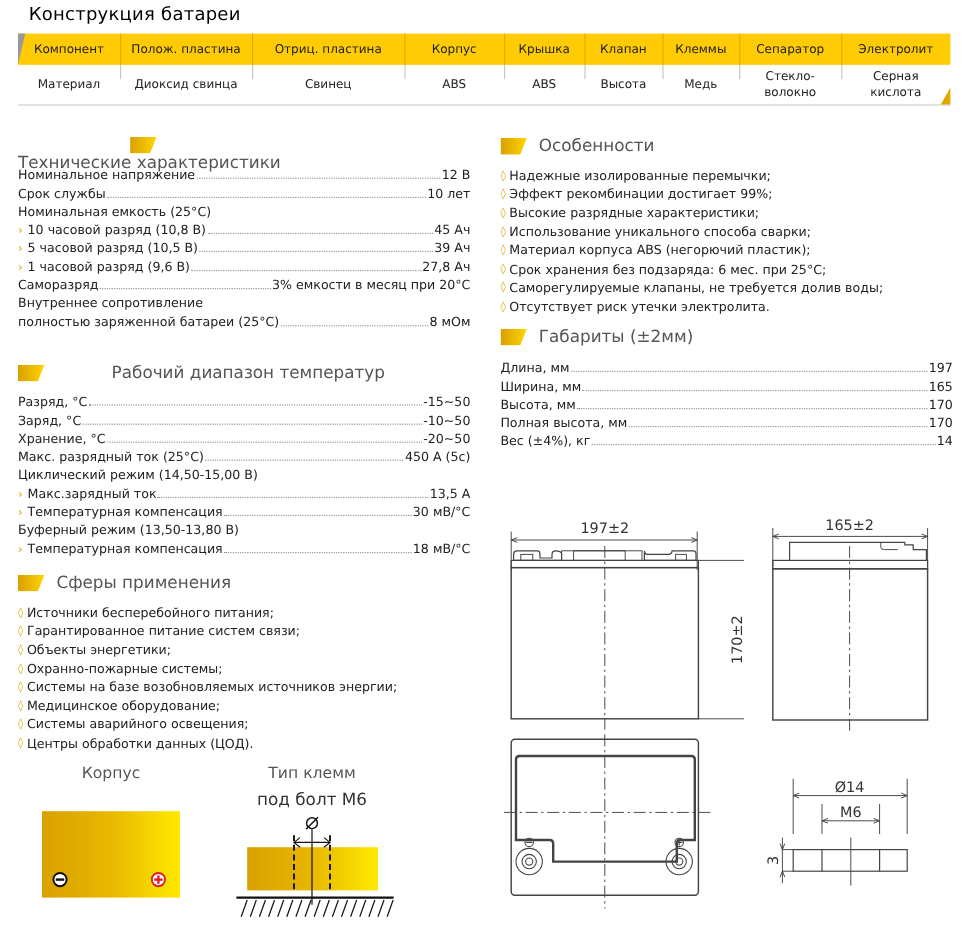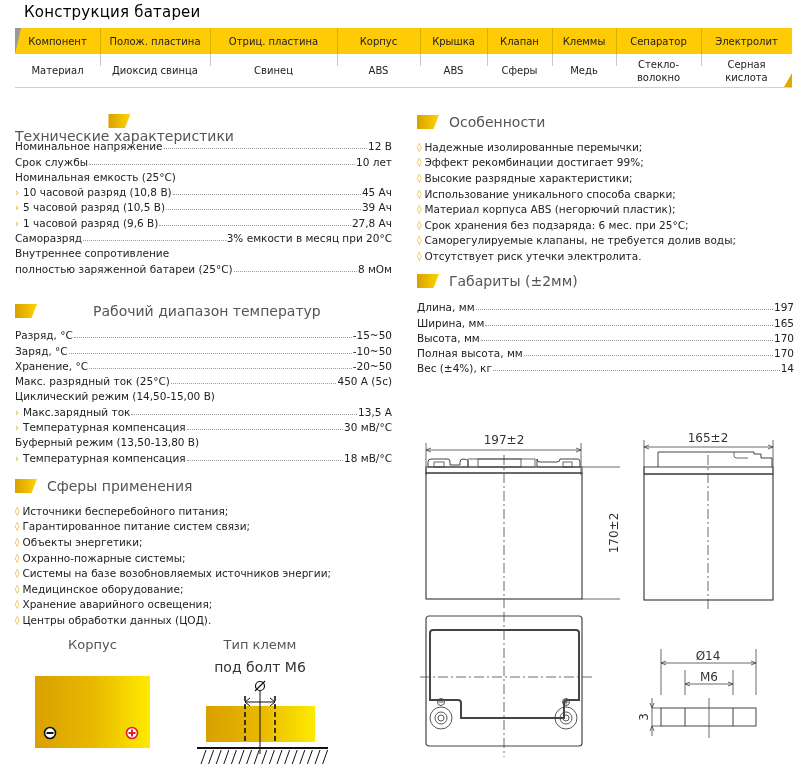--- a/index.html
+++ b/index.html
@@ -66,21 +66,21 @@
       <div class="ccell" style="width: 85px;">Сепаратор</div>
       <div class="ccell" style="width: 91px;">Электролит</div>
     </div>
   <div class="crow body" id="cbody">
     <div class="corner-br"></div>
   <div class="ccell" style="width: 85px; white-space: pre-line;">Материал</div>
       <div class="ccell" style="width: 110px; white-space: pre-line;">Диоксид свинца</div>
       <div class="ccell" style="width: 127px; white-space: pre-line;">Свинец</div>
       <div class="ccell" style="width: 83px; white-space: pre-line;">ABS</div>
       <div class="ccell" style="width: 67px; white-space: pre-line;">ABS</div>
-      <div class="ccell" style="width: 65px; white-space: pre-line;">Сферы</div>
+      <div class="ccell" style="width: 65px; white-space: pre-line;">Высота</div>
       <div class="ccell" style="width: 64px; white-space: pre-line;">Медь</div>
       <div class="ccell" style="width: 85px; white-space: pre-line;">Стекло-
 волокно</div>
       <div class="ccell" style="width: 91px; white-space: pre-line;">Серная
 кислота</div>
     </div>
 </div>
 
 <div class="sec-h" style="left:15px; top:114px;flex-direction:column;">
   <span class="sec-icon"></span>
@@ -212,21 +212,21 @@
     <div class="bitem">
       <span class="bul">◊</span>
       <span>Системы на базе возобновляемых источников энергии;</span>
     </div>
     <div class="bitem">
       <span class="bul">◊</span>
       <span>Медицинское оборудование;</span>
     </div>
     <div class="bitem">
       <span class="bul">◊</span>
-      <span>Хранение аварийного освещения;</span>
+      <span>Системы аварийного освещения;</span>
     </div>
     <div class="bitem">
       <span class="bul">◊</span>
       <span>Центры обработки данных (ЦОД).</span>
     </div>
   </div>
 
 <div class="sec-h" style="left:417px; top:114px;">
   <span class="sec-icon"></span>
   <span>Особенности</span>

